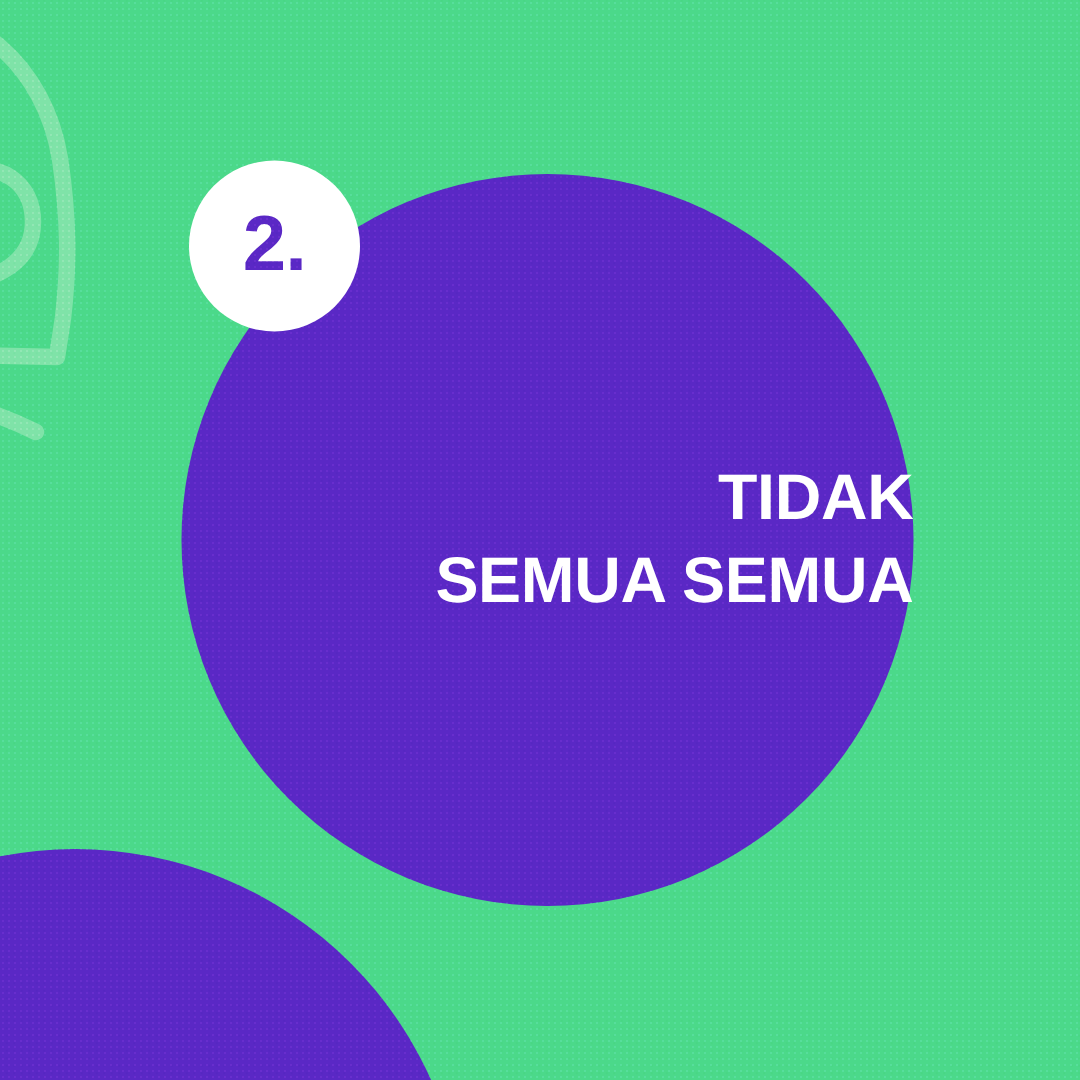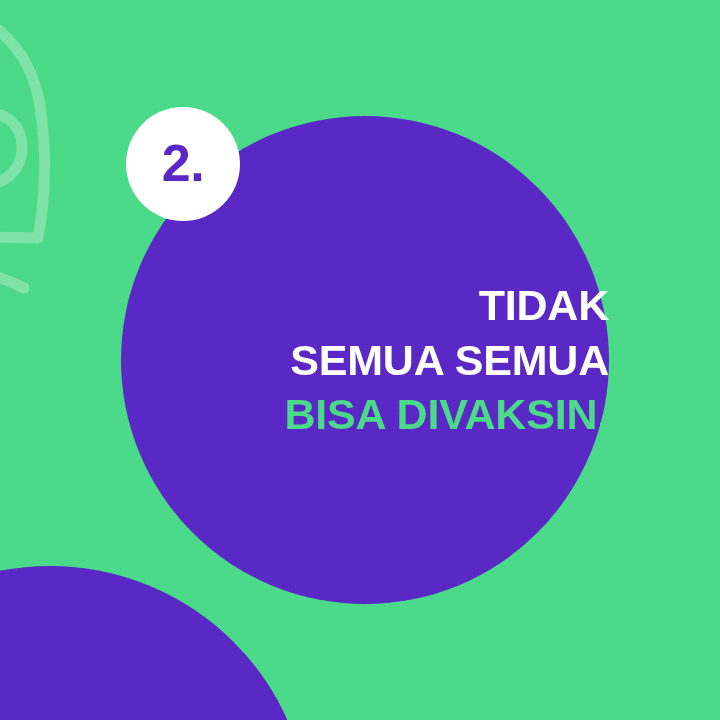--- a/index.html
+++ b/index.html
@@ -129,21 +129,20 @@
     </g>
   </svg>
 
   <div id="corner-blob"></div>
 
   <div id="main-circle"></div>
 
   <div id="headline">
     <div class="headline-line tone-white">TIDAK</div>
     <div class="headline-line tone-white">SEMUA SEMUA</div>
-    <div class="headline-line tone-green">BISA DIVAKSIN.</div>
   </div>
 
   <div id="step-badge">
     <span id="step-badge-number">2.</span>
   </div>
 
   <div id="noise-layer"></div>
 
 </div>
 

